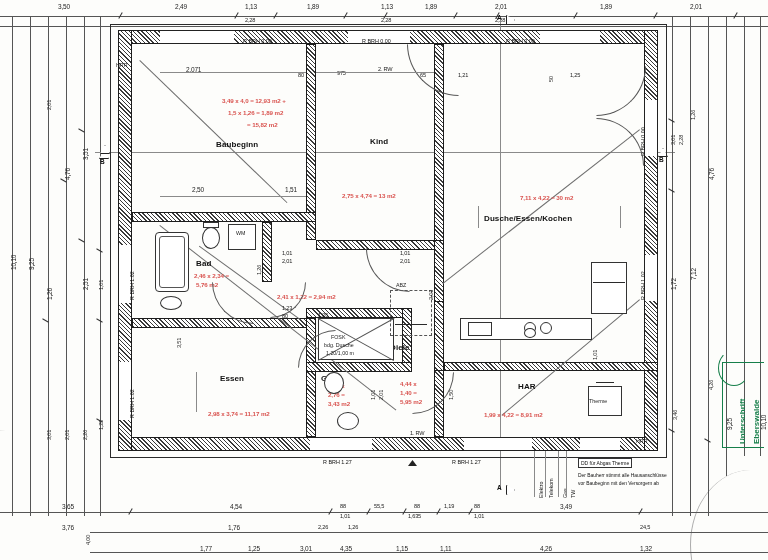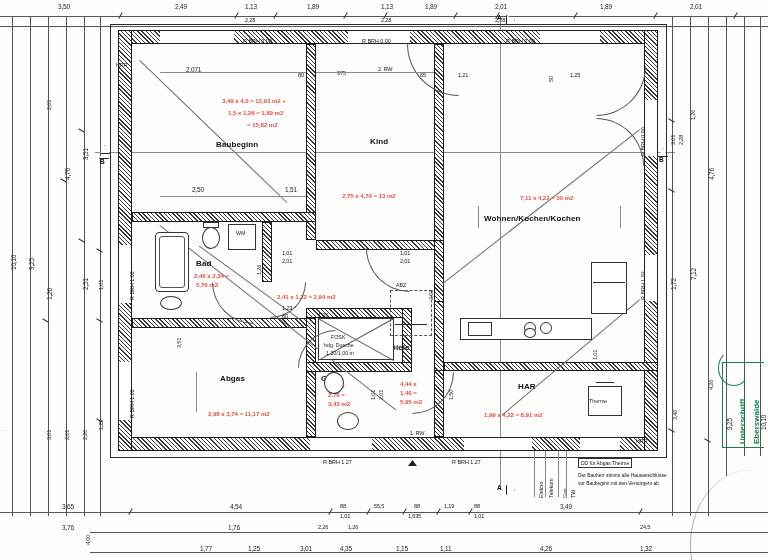--- a/index.html
+++ b/index.html
@@ -289,28 +289,28 @@
   <div class="ln hl faint" style="left:322px;top:152px;width:110px;opacity:.5;"></div>
 
   <div class="room" style="left:216px;top:140px;">Baubeginn</div>
   <div class="area" style="left:222px;top:97px;">3,49 x 4,0 = 12,93 m2 +</div>
   <div class="area" style="left:228px;top:109px;">1,5 x 1,26 = 1,89 m2</div>
   <div class="area" style="left:247px;top:121px;">= 15,82 m2</div>
 
   <div class="room" style="left:370px;top:137px;">Kind</div>
   <div class="area" style="left:342px;top:192px;">2,75 x 4,74 = 13 m2</div>
 
-  <div class="room" style="left:484px;top:214px;">Wohnen/Kochen/Kochen</div>
+  <div class="room" style="left:484px;top:214px;">Dusche/Essen/Kochen</div>
   <div class="area" style="left:520px;top:194px;">7,11 x 4,22 = 30 m2</div>
 
   <div class="room" style="left:196px;top:259px;">Bad</div>
   <div class="area" style="left:194px;top:272px;">2,46 x 2,34 =</div>
   <div class="area" style="left:196px;top:281px;">5,76 m2</div>
 
-  <div class="room" style="left:220px;top:374px;">Abgas</div>
+  <div class="room" style="left:220px;top:374px;">Essen</div>
   <div class="area" style="left:208px;top:410px;">2,98 x 3,74 = 11,17 m2</div>
 
   <div class="room" style="left:390px;top:343px;">Diele</div>
   <div class="area" style="left:277px;top:293px;">2,41 x 1,22 = 2,94 m2</div>
 
   <div class="room" style="left:321px;top:374px;">GWC</div>
   <div class="area" style="left:328px;top:382px;">1,24 x</div>
   <div class="area" style="left:328px;top:391px;">2,76 =</div>
   <div class="area" style="left:328px;top:400px;">3,43 m2</div>
 

